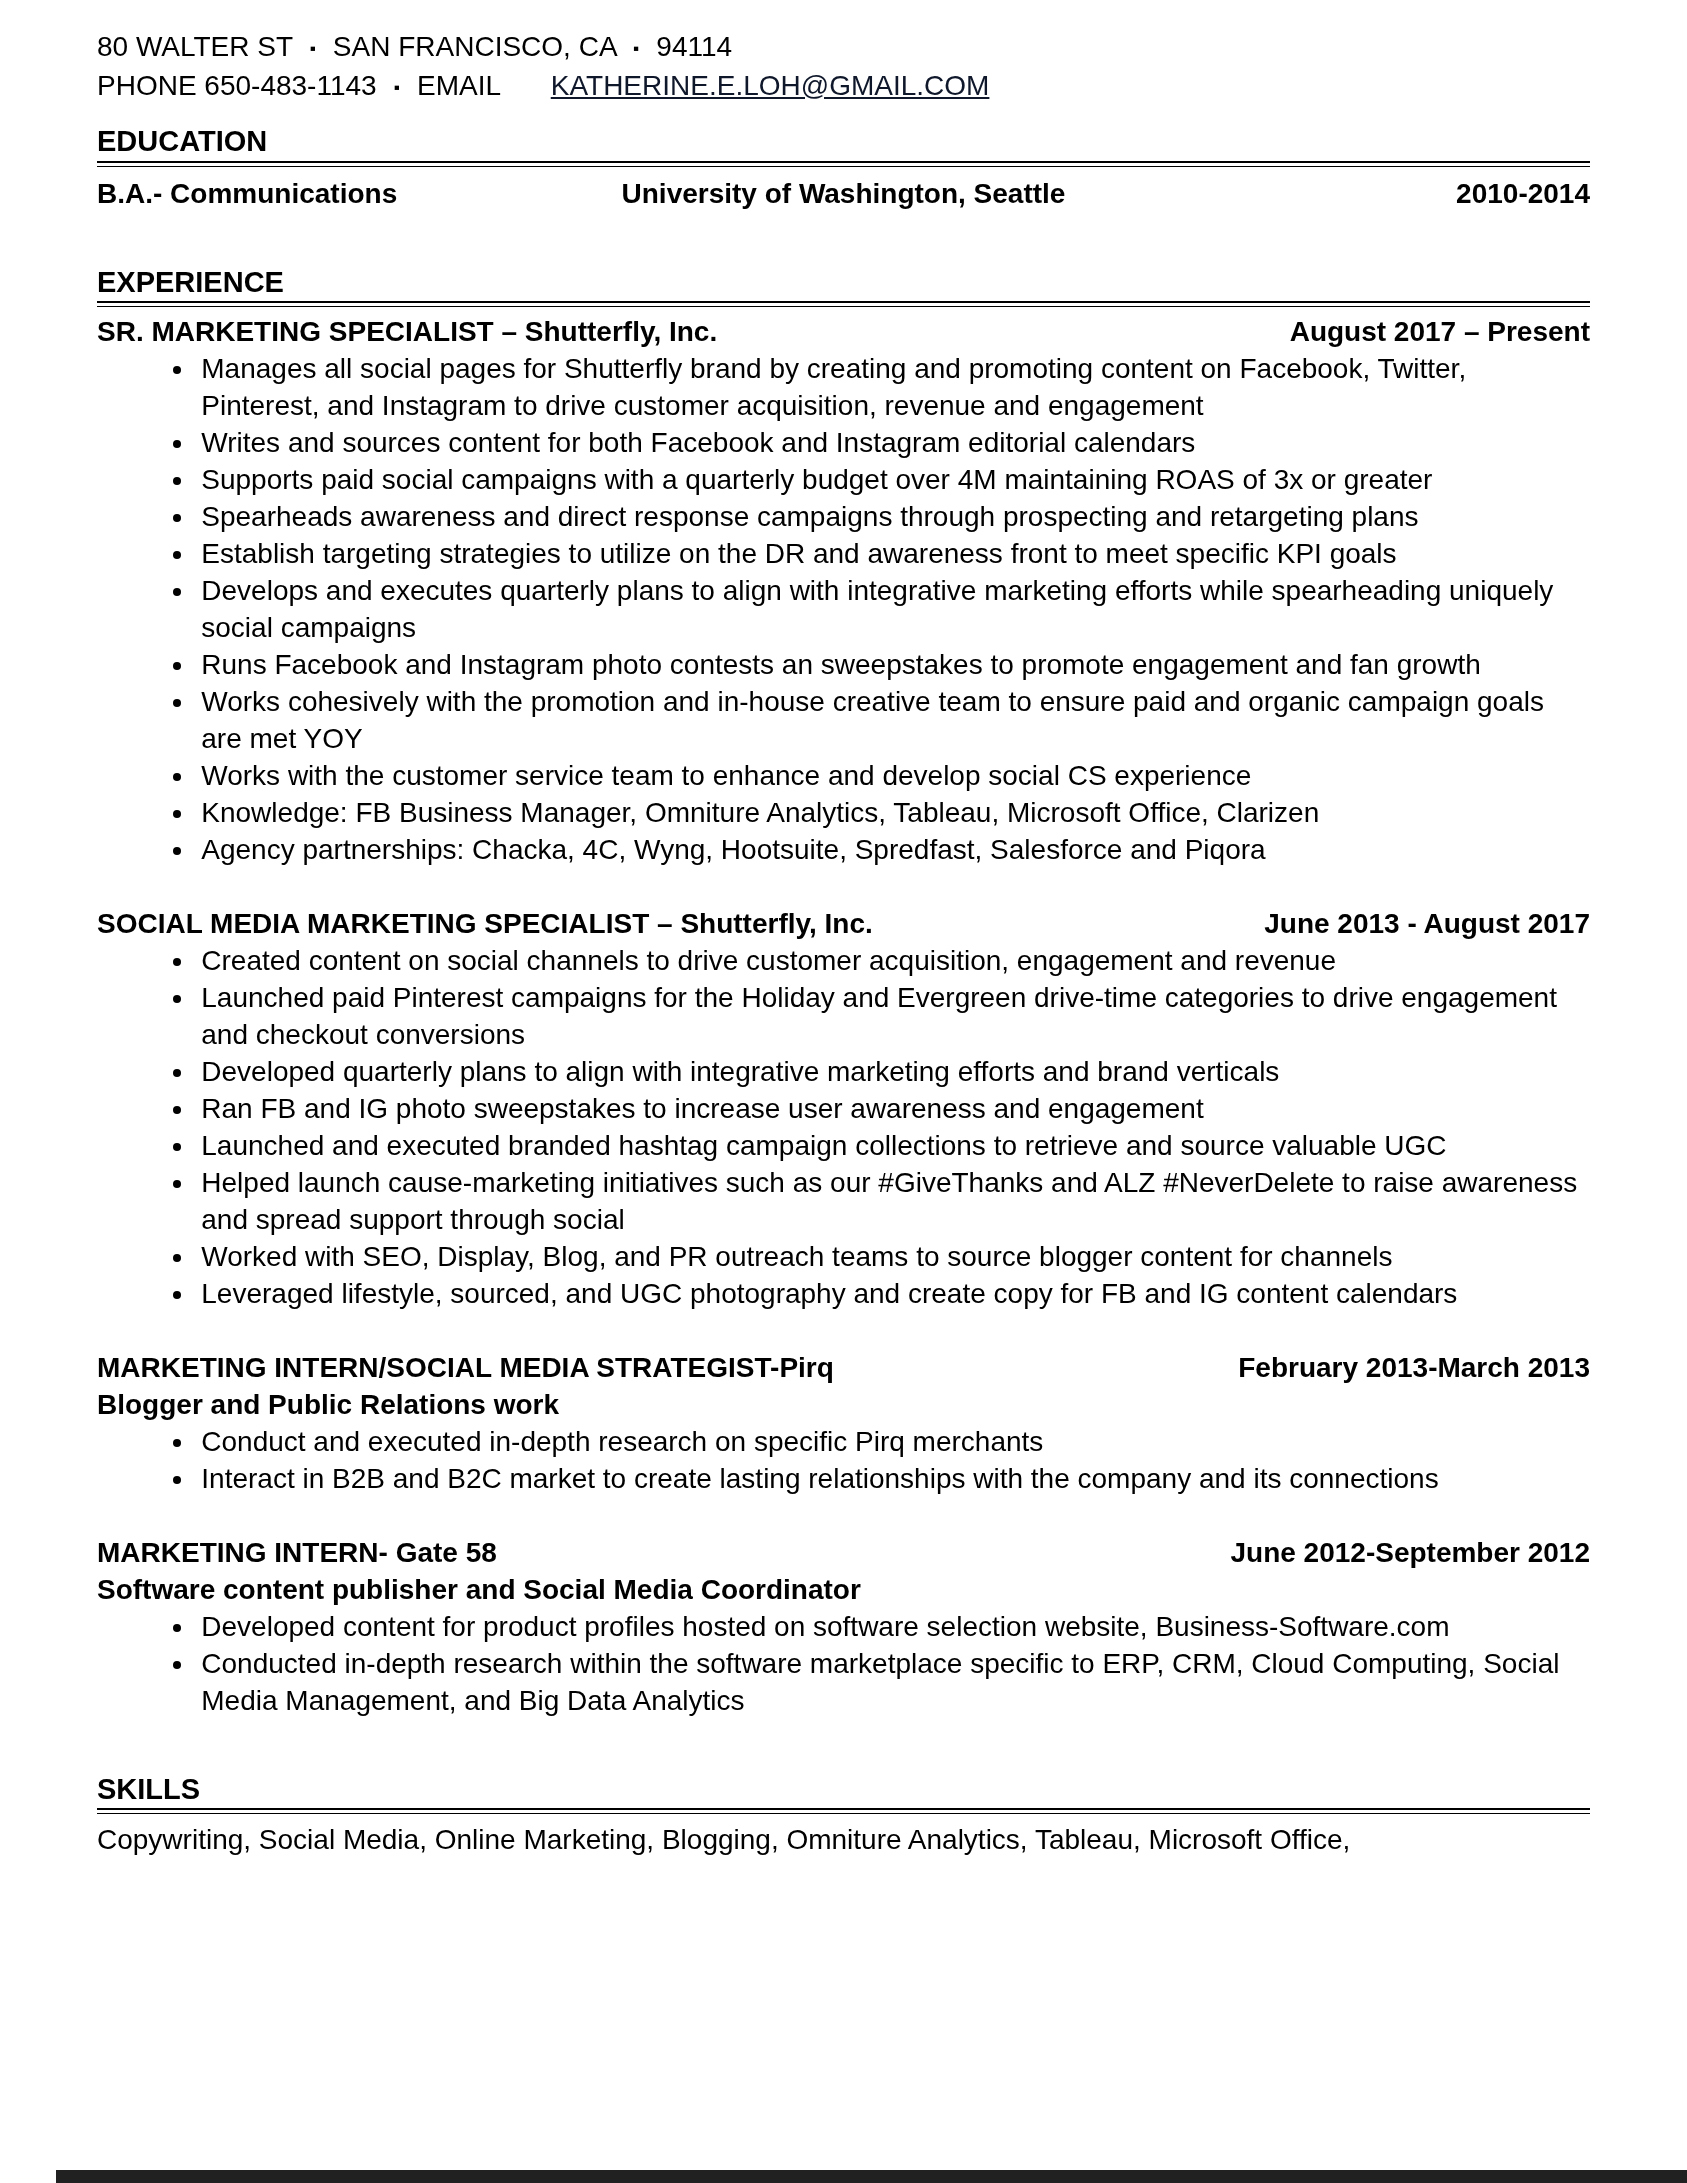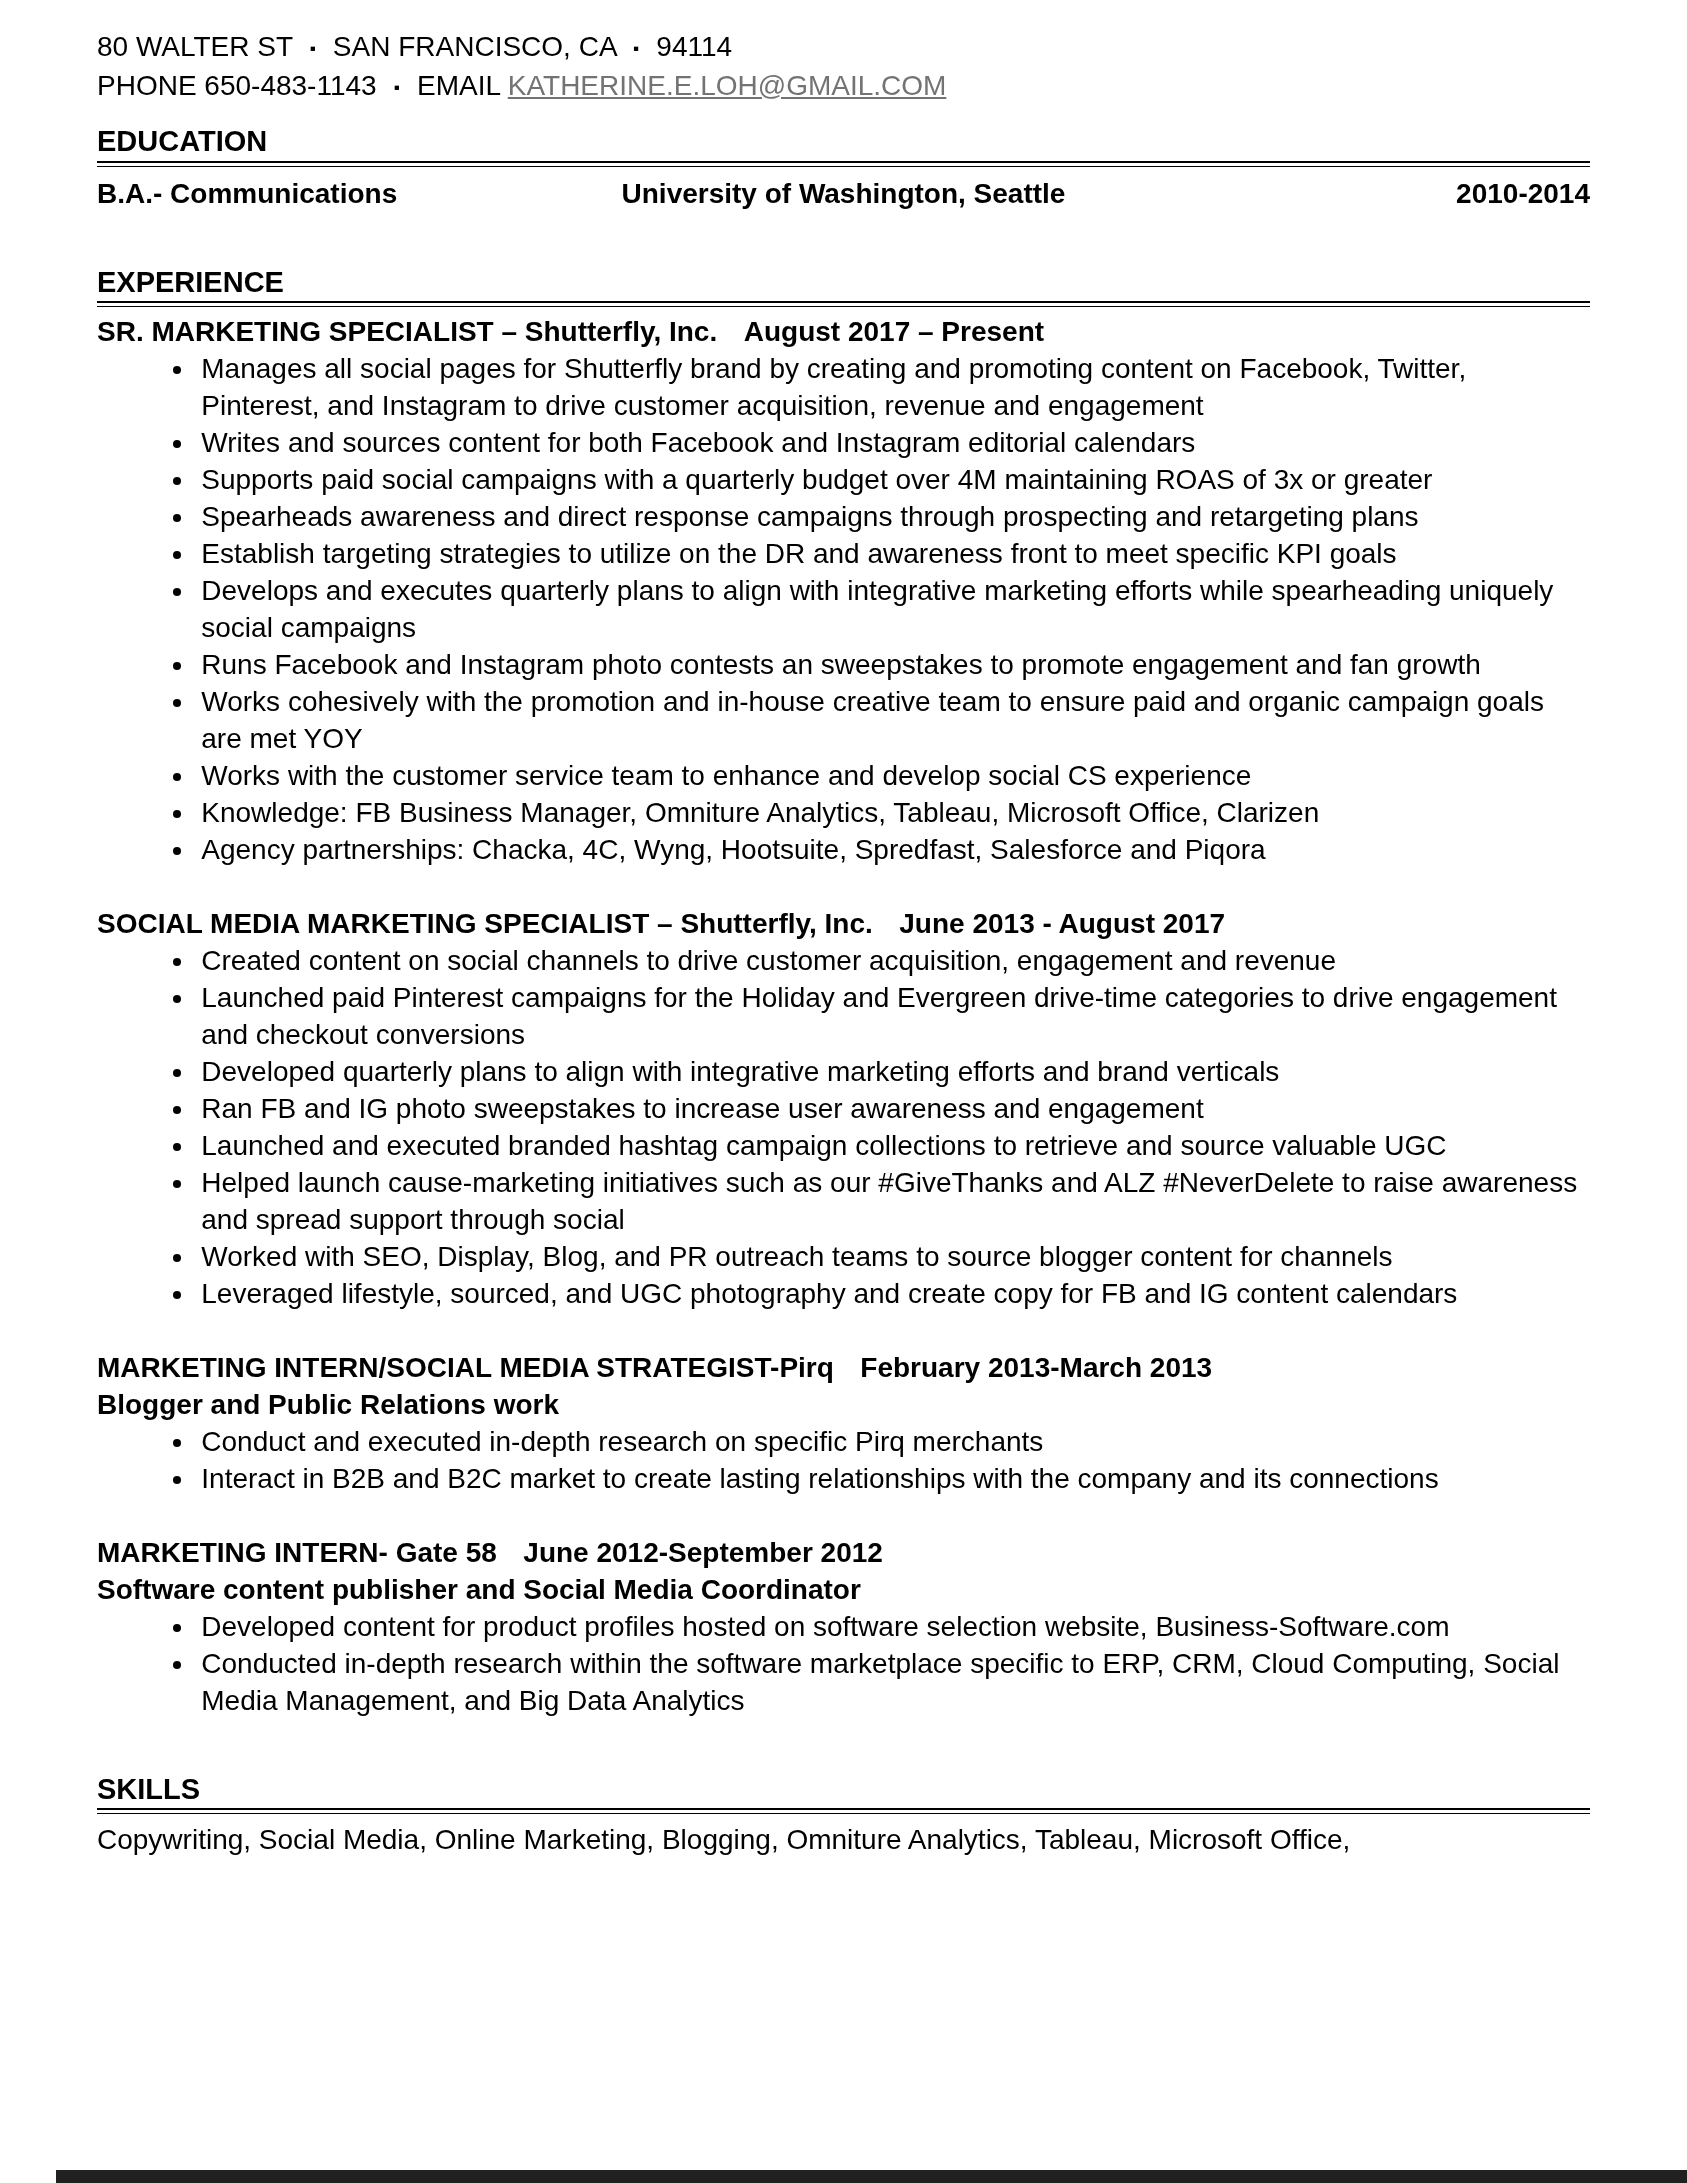--- a/index.html
+++ b/index.html
@@ -11,21 +11,21 @@
     font-family: "Liberation Sans", sans-serif;
     color: #000000;
     font-size: 28px;
     overflow: hidden;
   }
   .page { padding: 28px 97px 0 97px; }
 
   
   .contact-line { text-align: left; line-height: 37px; white-space: nowrap; }
   .sep { display: inline-block; font-size: 0.62em; vertical-align: 0.12em; margin: 0 9.3px; }
-  .email-link { color: #737373; text-decoration: underline; cursor: pointer; }
+  .email-link { color: #0f172a; text-decoration: underline; cursor: pointer; margin-left: 43px; }
   .name {
     text-align: center;
     font-size: 62px;
     font-weight: 400;
     line-height: 74px;
     margin-top: 2.6px;
     letter-spacing: 0.7px;
   }
 
   
@@ -48,20 +48,21 @@
     margin-top: 8px;
   }
   .edu-school { text-align: right; }
   .edu-dates { text-align: right; }
 
   
   .job { margin-top: 37px; }
   .job.first { margin-top: 5.3px; }
   .job-header {
     display: flex;
+    justify-content: space-between;
     align-items: baseline;
     font-weight: 700;
     line-height: 37px;
   }
   .job-dates { white-space: nowrap; padding-left: 26.5px; }
   .job-subtitle { font-weight: 700; line-height: 37px; }
   .bullets { list-style: disc; margin: 0; padding-left: 99px; }
   .bullets li { line-height: 37px; padding-left: 5.3px; }
 
   

